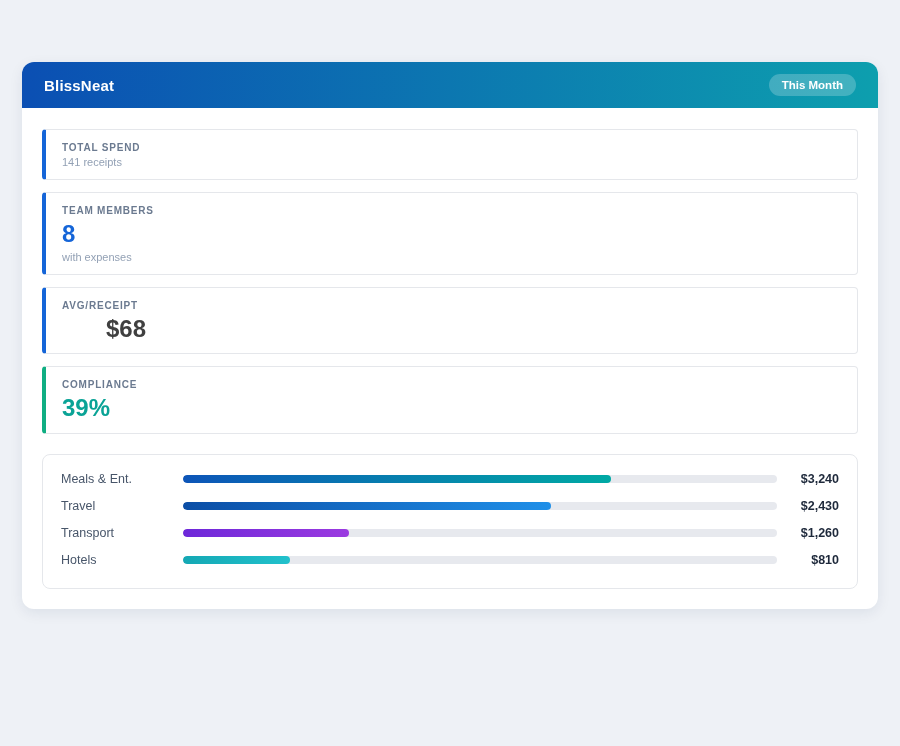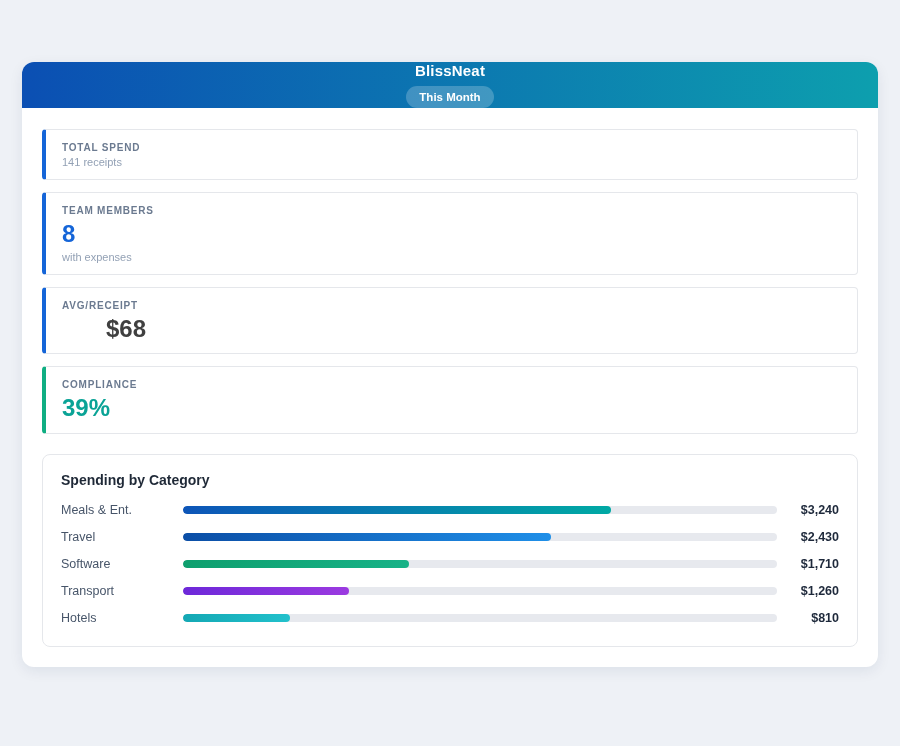--- a/index.html
+++ b/index.html
@@ -15,22 +15,21 @@
     background: #ffffff;
     border-radius: 12px;
     box-shadow: 0 4px 14px rgba(15, 40, 80, 0.08);
     overflow: hidden;
   }
   .app-header {
     height: 46px;
     display: flex;
     align-items: center;
     justify-content: space-between;
-    padding: 0 34px;
-    flex-direction: column;
+    padding: 0 22px;
   }
   .app-title {
     color: #ffffff;
     font-size: 15px;
     font-weight: bold;
     letter-spacing: 0.2px;
   }
   .period-pill {
     color: #ffffff;
     font-size: 11.5px;
@@ -145,42 +144,34 @@
 
     </div>
 
     <div class="stat-card" style="border-left-color: rgb(15, 174, 130);">
       <div class="stat-label">COMPLIANCE</div>
       <div class="stat-value" style="color: rgb(10, 163, 150);">39%</div>
 
     </div>
 
     <div class="chart-card">
-      <div class="chart-title">Spending by Category</div>
       <div id="category-rows">
           <div class="cat-row">
             <div class="cat-label">Meals &amp; Ent.</div>
             <div class="cat-track" style="background: rgb(231, 233, 238);">
               <div class="cat-fill" style="width: 72%; background: linear-gradient(90deg, rgb(13, 85, 184), rgb(0, 169, 164));"></div>
             </div>
             <div class="cat-value">$3,240</div>
           </div>
           <div class="cat-row">
             <div class="cat-label">Travel</div>
             <div class="cat-track" style="background: rgb(231, 233, 238);">
               <div class="cat-fill" style="width: 62%; background: linear-gradient(90deg, rgb(11, 78, 166), rgb(31, 143, 232));"></div>
             </div>
             <div class="cat-value">$2,430</div>
-          </div>
-          <div class="cat-row">
-            <div class="cat-label">Software</div>
-            <div class="cat-track" style="background: rgb(231, 233, 238);">
-              <div class="cat-fill" style="width: 38%; background: linear-gradient(90deg, rgb(14, 159, 110), rgb(23, 178, 135));"></div>
-            </div>
-            <div class="cat-value">$1,710</div>
           </div>
           <div class="cat-row">
             <div class="cat-label">Transport</div>
             <div class="cat-track" style="background: rgb(231, 233, 238);">
               <div class="cat-fill" style="width: 28%; background: linear-gradient(90deg, rgb(109, 40, 217), rgb(155, 58, 224));"></div>
             </div>
             <div class="cat-value">$1,260</div>
           </div>
           <div class="cat-row">
             <div class="cat-label">Hotels</div>

